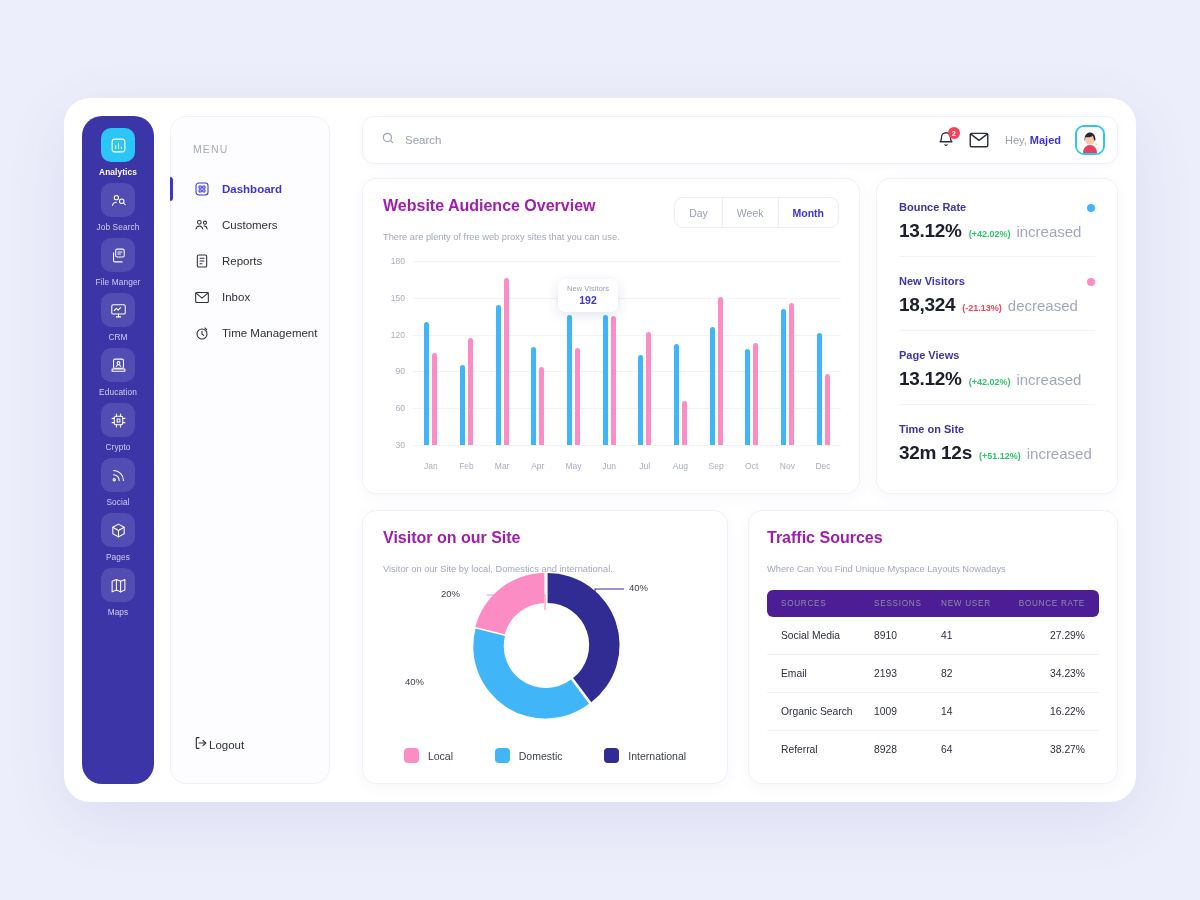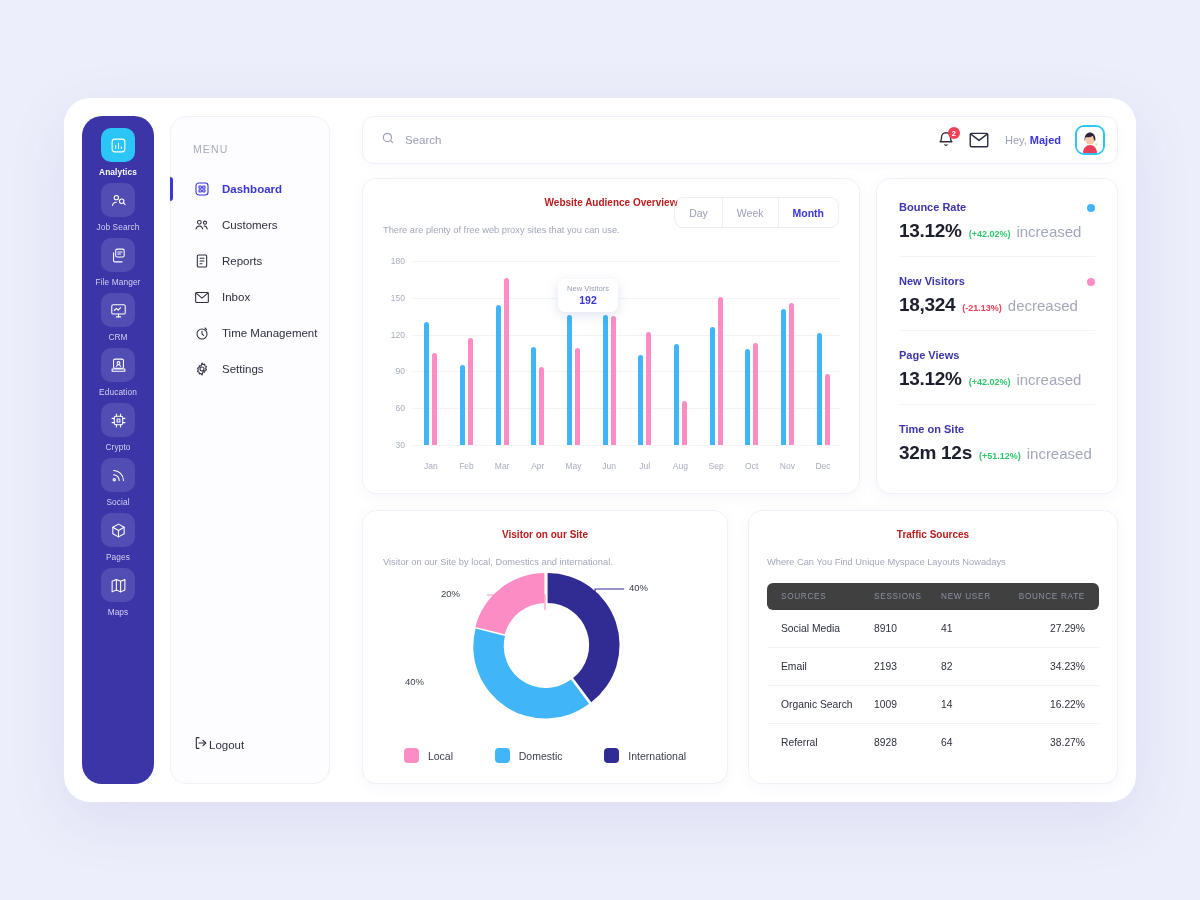--- a/index.html
+++ b/index.html
@@ -130,21 +130,21 @@
   }
 
   
   .card {
     position: absolute;
     background: #ffffff;
     border: 1px solid #f0f1f8;
     border-radius: 14px;
     box-shadow: 0 3px 14px rgba(80,90,170,.05);
   }
-  .card-title { font-size: 10px; font-weight: bold; color: #b91c1c; text-align: center; }
+  .card-title { font-size: 16px; font-weight: bold; color: #a21caf; }
   .card-sub { font-size: 9.3px; color: #a3a7bb; margin-top: 17px; }
 
   
   #audience-card { left: 298px; top: 80px; width: 498px; height: 316px; padding: 18px 20px; }
   .seg {
     position: absolute; right: 20px; top: 18px;
     display: flex; border: 1px solid #ecedf5; border-radius: 9px; overflow: hidden;
     height: 31px;
   }
   .seg div {
@@ -209,21 +209,21 @@
     display: flex; justify-content: space-around; align-items: center;
   }
   .legend-item { display: flex; align-items: center; cursor: pointer; }
   .legend-sw { width: 15px; height: 15px; border-radius: 4px; margin-right: 9px; }
   .legend-lb { font-size: 10.5px; color: #3c404f; }
 
   
   #traffic-card { left: 684px; top: 412px; width: 370px; height: 274px; padding: 18px 18px; }
   table { width: 100%; border-collapse: collapse; margin-top: 16px; }
   thead th {
-    background: #404040;
+    background: #4c1d95;
     font-size: 8.2px; font-weight: normal; color: #8c90a4;
     letter-spacing: .7px; text-align: left;
     padding: 9px 0 9px 14px; white-space: nowrap;
   }
   thead th:last-child { text-align: right; padding-right: 14px; }
   thead th:first-child { border-radius: 6px 0 0 6px; }
   thead th:last-child { border-radius: 0 6px 6px 0; }
   tbody td {
     font-size: 10.3px; color: #2c2f3e;
     padding: 13px 0 13px 14px;
@@ -376,29 +376,20 @@
         </div>
         <div class="menu-item">
           <span class="m-ico">
             <svg width="16" height="16" viewBox="0 0 24 24" fill="none" stroke="#2c2f3e" stroke-width="1.6" stroke-linecap="round" stroke-linejoin="round">
               <circle cx="12" cy="13.5" r="7.5"></circle>
               <path d="M12 9.5v4l2.5 2"></path>
               <path d="M16.5 4.5l2.5 2.5"></path>
             </svg>
           </span>
           <span class="m-lbl">Time Management</span>
-        </div>
-        <div class="menu-item">
-          <span class="m-ico">
-            <svg width="16" height="16" viewBox="0 0 24 24" fill="none" stroke="#2c2f3e" stroke-width="1.6" stroke-linecap="round" stroke-linejoin="round">
-              <circle cx="12" cy="12" r="3"></circle>
-              <path d="M12 3l1.4 2.2 2.6-.5.3 2.6 2.4 1.1-1.2 2.3 1.2 2.3-2.4 1.1-.3 2.6-2.6-.5L12 21l-1.4-2.2-2.6.5-.3-2.6-2.4-1.1L6.5 13 5.3 10.7l2.4-1.1.3-2.6 2.6.5z"></path>
-            </svg>
-          </span>
-          <span class="m-lbl">Settings</span>
         </div>
       </div>
     <div class="menu-logout">
       <span class="m-ico">
         <svg width="16" height="16" viewBox="0 0 24 24" fill="none" stroke="#2c2f3e" stroke-width="1.7" stroke-linecap="round" stroke-linejoin="round">
           <path d="M9 4H6a1 1 0 0 0-1 1v14a1 1 0 0 0 1 1h3"></path>
             <path d="M15 16l4-4-4-4"></path>
             <path d="M19 12H9"></path>
         </svg>
       </span>

